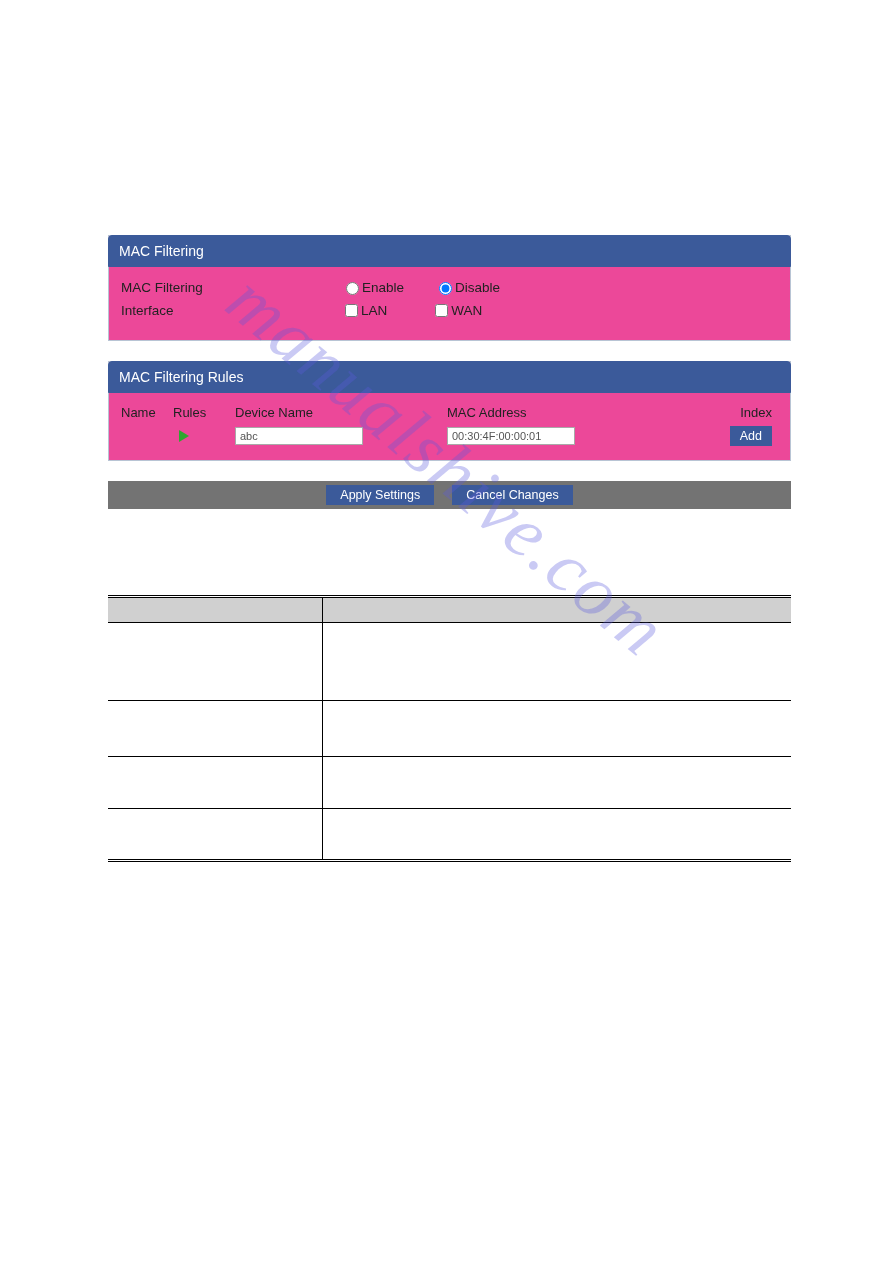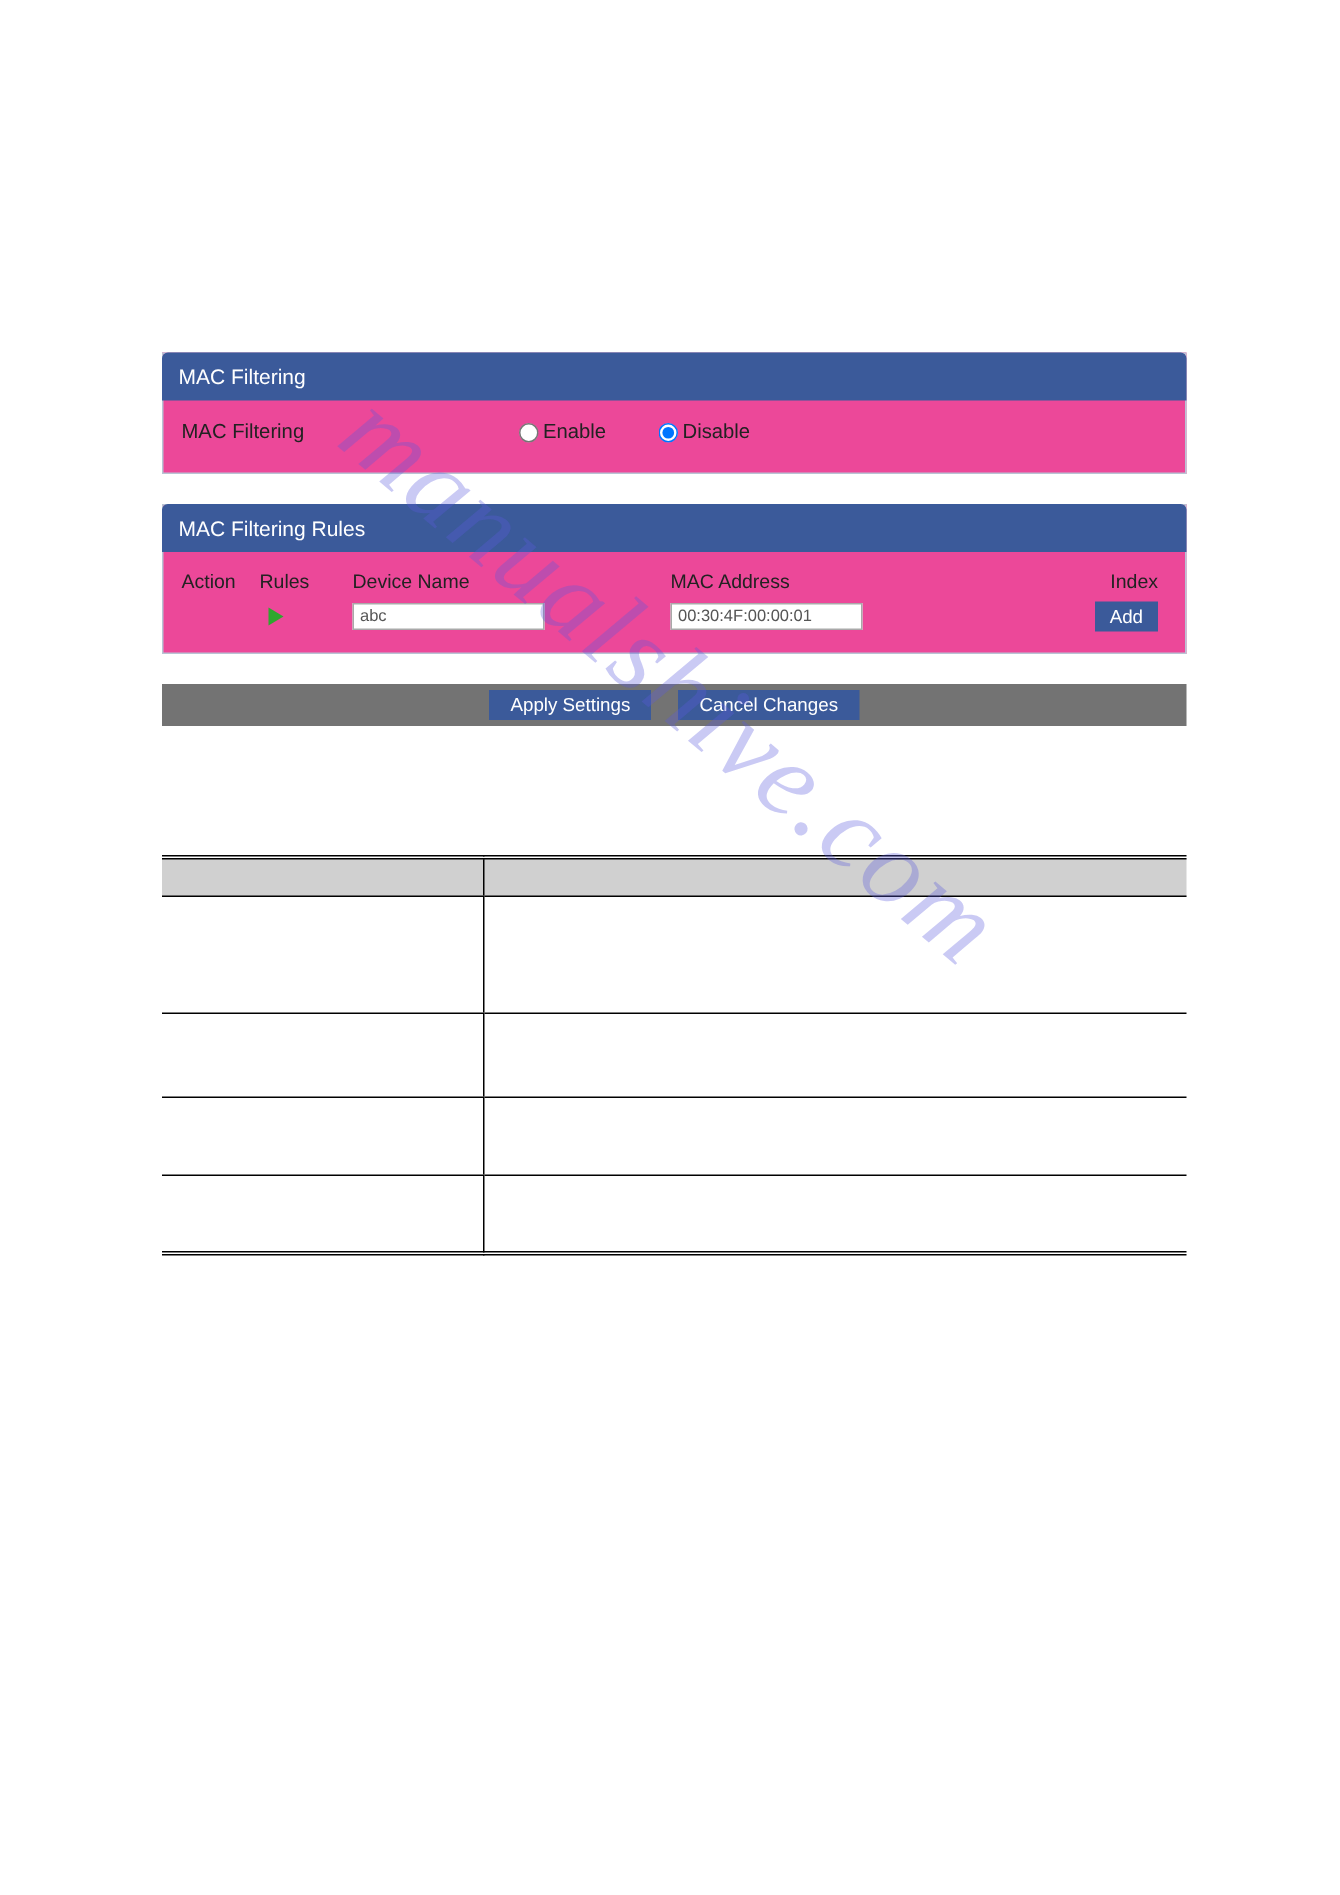--- a/index.html
+++ b/index.html
@@ -192,29 +192,42 @@
             <label class="radio-opt">
               <input type="radio" name="macf" style="">
               <span>Enable</span>
             </label>
             <label class="radio-opt">
               <input type="radio" name="macf" checked="" style="">
               <span>Disable</span>
             </label>
           </div>
         </div>
+        <div class="form-row">
+          <div class="form-label">Interface</div>
+          <div class="check-group">
+            <label class="check-opt">
+              <input type="checkbox" style="">
+              <span>LAN</span>
+            </label>
+            <label class="check-opt" style="margin-left:14px">
+              <input type="checkbox" style="">
+              <span>WAN</span>
+            </label>
+          </div>
+        </div>
       </div>
     </div>
 
     <div class="panel">
       <div class="panel-header">MAC Filtering Rules</div>
       <div class="panel-body">
         <div class="rules-table">
           <div class="rules-head">
-            <div class="col-index">Action</div>
+            <div class="col-index">Name</div>
             <div class="col-active">Rules</div>
             <div class="col-device">Device Name</div>
             <div class="col-mac">MAC Address</div>
             <div class="col-action">Index</div>
           </div>
           <div class="rules-row">
             <div class="col-index"></div>
             <div class="col-active">
               <div class="active-dot"></div>
             </div>

